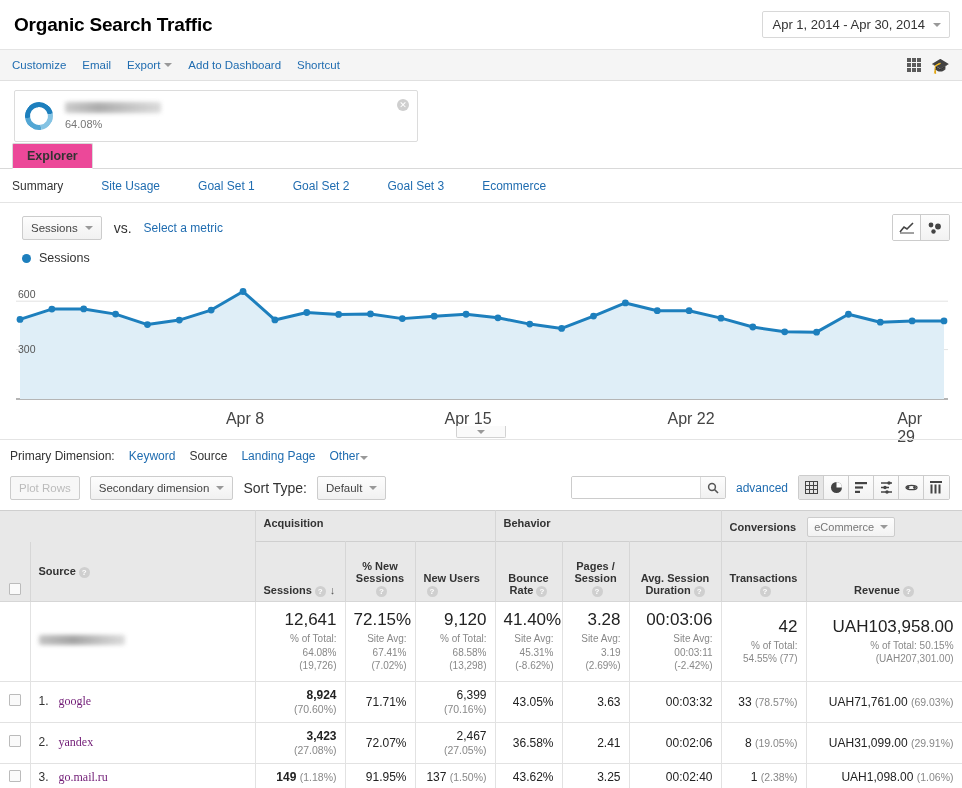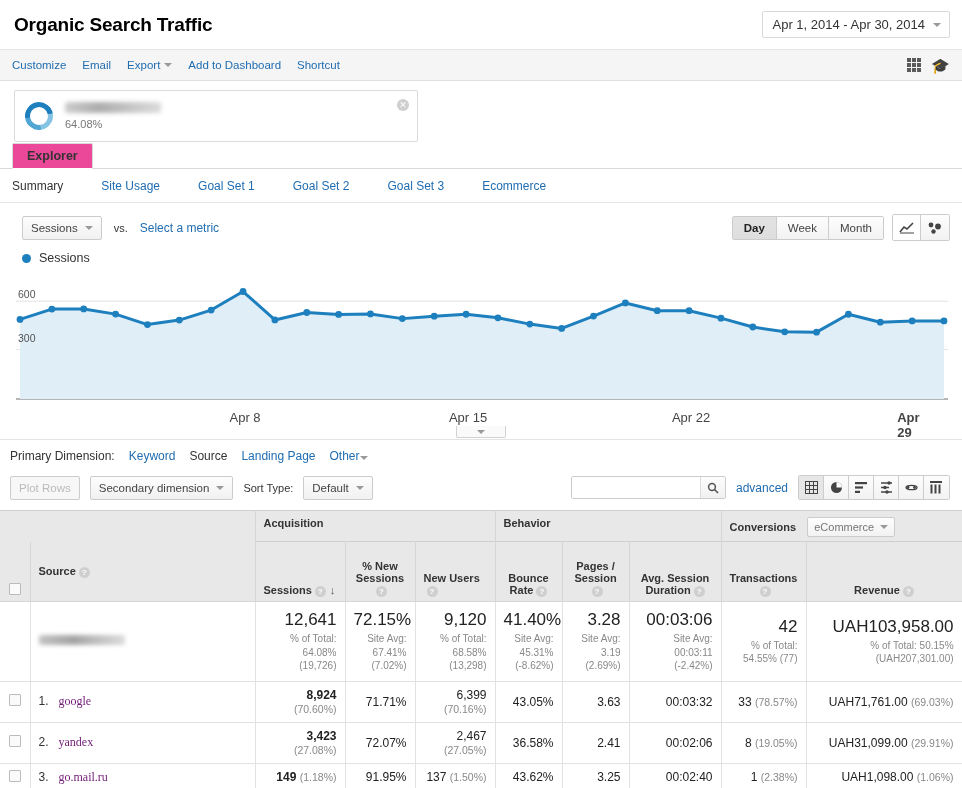--- a/index.html
+++ b/index.html
@@ -67,41 +67,41 @@
   .subtabs { display:flex; gap:38px; padding:10px 0 9px 12px; border-bottom:1px solid #e4e4e4; font-size:12px;}
   .subtabs .st { cursor:pointer; color:#1f6cb0; }
   .subtabs .st.active { color:#333; font-weight:normal; }
 
   
   .metricbar { display:flex; align-items:center; padding:11px 12px 6px 22px; gap:12px; }
   .btn {
     border:1px solid #ccc; background:linear-gradient(#fdfdfd,#f1f1f1); border-radius:2px;
     font-size:11.5px; color:#444; padding:5px 8px; display:inline-flex; align-items:center; gap:7px; cursor:pointer;
   }
-  .vs { font-size:11px; color:#333; }
+  .vs { font-size:14px; color:#333; }
   .metricbar .right { margin-left:auto; display:flex; align-items:center; gap:8px; }
   .seg-group { display:flex; border:1px solid #ccc; border-radius:2px; overflow:hidden; }
   .seg-group .sb { padding:5px 11px; font-size:11.5px; background:linear-gradient(#fdfdfd,#f2f2f2); color:#444;
                    border-right:1px solid #ccc; cursor:pointer; }
   .seg-group .sb:last-child { border-right:none; }
   .seg-group .sb.on { background:linear-gradient(#e2e2e2,#dedede); color:#222; font-weight:bold;}
   .chart-type { display:flex; border:1px solid #ccc; border-radius:2px; overflow:hidden; }
   .chart-type div { width:28px; height:25px; display:flex; align-items:center; justify-content:center;
                     background:linear-gradient(#fdfdfd,#f2f2f2); border-right:1px solid #ccc; cursor:pointer;}
   .chart-type div:last-child { border-right:none; }
   .chart-type div.on { background:#fff; }
 
   
   .legend { display:flex; align-items:center; gap:8px; padding:4px 0 0 22px; font-size:12.5px; color:#333; }
   .legend .dot { width:9px;height:9px;border-radius:50%; background:#1d7fbd; display:inline-block;}
   .chartwrap { position:relative; margin:8px 14px 0 16px; height:135px; }
   .chartwrap svg { display:block; }
   .ylab { position:absolute; left:2px; font-size:10.5px; color:#555; }
   .xaxis { display:flex; justify-content:space-between; margin:0 14px 0 16px; position:relative; height:18px; }
-  .xtick { position:absolute; font-size:13px; color:#444; transform:translateX(-50%); top:2px;}
+  .xtick { position:absolute; font-size:16px; color:#444; transform:translateX(-50%); top:2px;}
   .sliderrow { position:relative; height:14px; border-bottom:1px solid #e4e4e4; }
   .slider-handle { position:absolute; left:50%; transform:translateX(-50%); width:50px; height:12px;
       border:1px solid #d2d2d2; border-top:none; background:#fafafa; border-radius:0 0 2px 2px;
       display:flex; align-items:center; justify-content:center; cursor:pointer; }
 
   
   .pdim { display:flex; align-items:center; gap:14px; padding:9px 0 8px 10px; font-size:12px; position:relative;}
   .pdim .lbl { color:#333; }
   .pdim .opt { color:#1f6cb0; cursor:pointer; }
   .pdim .opt.active { color:#333; position:relative; }
@@ -214,25 +214,20 @@
 </div>
 
 <div class="metricbar">
   <div class="btn">
     <span>Sessions</span>
     <span class="caret"></span>
   </div>
   <span class="vs">vs.</span>
   <span class="link">Select a metric</span>
   <div class="right">
-    <div class="seg-group">
-      <div class="sb on">Day</div>
-      <div class="sb">Week</div>
-      <div class="sb">Month</div>
-    </div>
     <div class="chart-type">
       <div class="on">
         <svg width="16" height="12" viewBox="0 0 16 12">
             <polyline points="1,10 5,5 8,7 14,1" fill="none" stroke="#444" stroke-width="1.6"></polyline>
             <polyline points="1,11 15,11" stroke="#444" stroke-width="1"></polyline>
           </svg>
       </div>
       <div>
         <svg width="16" height="14" viewBox="0 0 16 14">
             <circle cx="4" cy="4" r="2.4" fill="#444"></circle>
@@ -244,21 +239,21 @@
   </div>
 </div>
 
 <div class="legend">
   <span class="dot"></span>
   <span>Sessions</span>
 </div>
 
 <div class="chartwrap">
   <div class="ylab" id="ylab-600" style="top: 15.2px;">600</div>
-  <div class="ylab" id="ylab-300" style="top: 59px;">300</div>
+  <div class="ylab" id="ylab-300" style="top: 70px;">300</div>
   <svg id="chart-svg" width="932" height="135" viewBox="0 0 932 135">
       <line x1="0" y1="76.6" x2="932" y2="76.6" stroke="#e3e3e3" stroke-width="1"></line>
       <line x1="0" y1="28.19999999999999" x2="932" y2="28.19999999999999" stroke="#e3e3e3" stroke-width="1"></line>
       <line x1="0" y1="126" x2="932" y2="126" stroke="#9c9c9c" stroke-width="1.4"></line>
       <path d="M 4 46.43066666666667 L 35.86206896551724 36.105333333333334 L 67.72413793103448 35.944 L 99.58620689655173 41.10666666666667 L 131.44827586206895 51.593333333333334 L 163.31034482758622 47.07599999999999 L 195.17241379310346 37.07333333333334 L 227.0344827586207 18.519999999999996 L 258.8965517241379 46.914666666666676 L 290.7586206896552 39.49333333333334 L 322.62068965517244 41.42933333333333 L 354.48275862068965 40.94533333333334 L 386.3448275862069 45.623999999999995 L 418.2068965517241 43.20399999999999 L 450.0689655172414 41.268 L 481.93103448275866 44.81733333333334 L 513.7931034482758 51.109333333333325 L 545.655172413793 55.465333333333334 L 577.5172413793103 43.04266666666666 L 609.3793103448276 29.974666666666664 L 641.2413793103449 37.718666666666664 L 673.1034482758621 37.718666666666664 L 704.9655172413793 45.14 L 736.8275862068966 54.013333333333335 L 768.6896551724138 58.85333333333334 L 800.5517241379309 59.176 L 832.4137931034483 41.268 L 864.2758620689655 49.17333333333333 L 896.1379310344828 47.882666666666665 L 928 47.882666666666665 L 928 126 L 4 126 Z" fill="#dfeef7" stroke="none"></path>
       <path d="M 4 46.43066666666667 L 35.86206896551724 36.105333333333334 L 67.72413793103448 35.944 L 99.58620689655173 41.10666666666667 L 131.44827586206895 51.593333333333334 L 163.31034482758622 47.07599999999999 L 195.17241379310346 37.07333333333334 L 227.0344827586207 18.519999999999996 L 258.8965517241379 46.914666666666676 L 290.7586206896552 39.49333333333334 L 322.62068965517244 41.42933333333333 L 354.48275862068965 40.94533333333334 L 386.3448275862069 45.623999999999995 L 418.2068965517241 43.20399999999999 L 450.0689655172414 41.268 L 481.93103448275866 44.81733333333334 L 513.7931034482758 51.109333333333325 L 545.655172413793 55.465333333333334 L 577.5172413793103 43.04266666666666 L 609.3793103448276 29.974666666666664 L 641.2413793103449 37.718666666666664 L 673.1034482758621 37.718666666666664 L 704.9655172413793 45.14 L 736.8275862068966 54.013333333333335 L 768.6896551724138 58.85333333333334 L 800.5517241379309 59.176 L 832.4137931034483 41.268 L 864.2758620689655 49.17333333333333 L 896.1379310344828 47.882666666666665 L 928 47.882666666666665" fill="none" stroke="#1d7fbd" stroke-width="3" stroke-linejoin="round" stroke-linecap="round"></path>
       <circle cx="4" cy="46.43066666666667" r="3.4" fill="#1d7fbd"></circle>
       <circle cx="35.86206896551724" cy="36.105333333333334" r="3.4" fill="#1d7fbd"></circle>
       <circle cx="67.72413793103448" cy="35.944" r="3.4" fill="#1d7fbd"></circle>
       <circle cx="99.58620689655173" cy="41.10666666666667" r="3.4" fill="#1d7fbd"></circle>
@@ -287,21 +282,21 @@
       <circle cx="832.4137931034483" cy="41.268" r="3.4" fill="#1d7fbd"></circle>
       <circle cx="864.2758620689655" cy="49.17333333333333" r="3.4" fill="#1d7fbd"></circle>
       <circle cx="896.1379310344828" cy="47.882666666666665" r="3.4" fill="#1d7fbd"></circle>
       <circle cx="928" cy="47.882666666666665" r="3.4" fill="#1d7fbd"></circle>
     </svg>
 </div>
 <div class="xaxis">
     <span class="xtick" style="left: 229.034px;">Apr 8</span>
     <span class="xtick" style="left: 452.069px;">Apr 15</span>
     <span class="xtick" style="left: 675.103px;">Apr 22</span>
-    <span class="xtick" style="left: 898.138px; font-weight: bold;">Apr 29</span>
+    <span class="xtick" style="left: 898.138px;">Apr 29</span>
   </div>
 <div class="sliderrow">
   <div class="slider-handle">
     <span class="caret"></span>
   </div>
 </div>
 
 <div class="pdim">
   <span class="lbl">Primary Dimension:</span>
   <span class="opt">Keyword</span>

